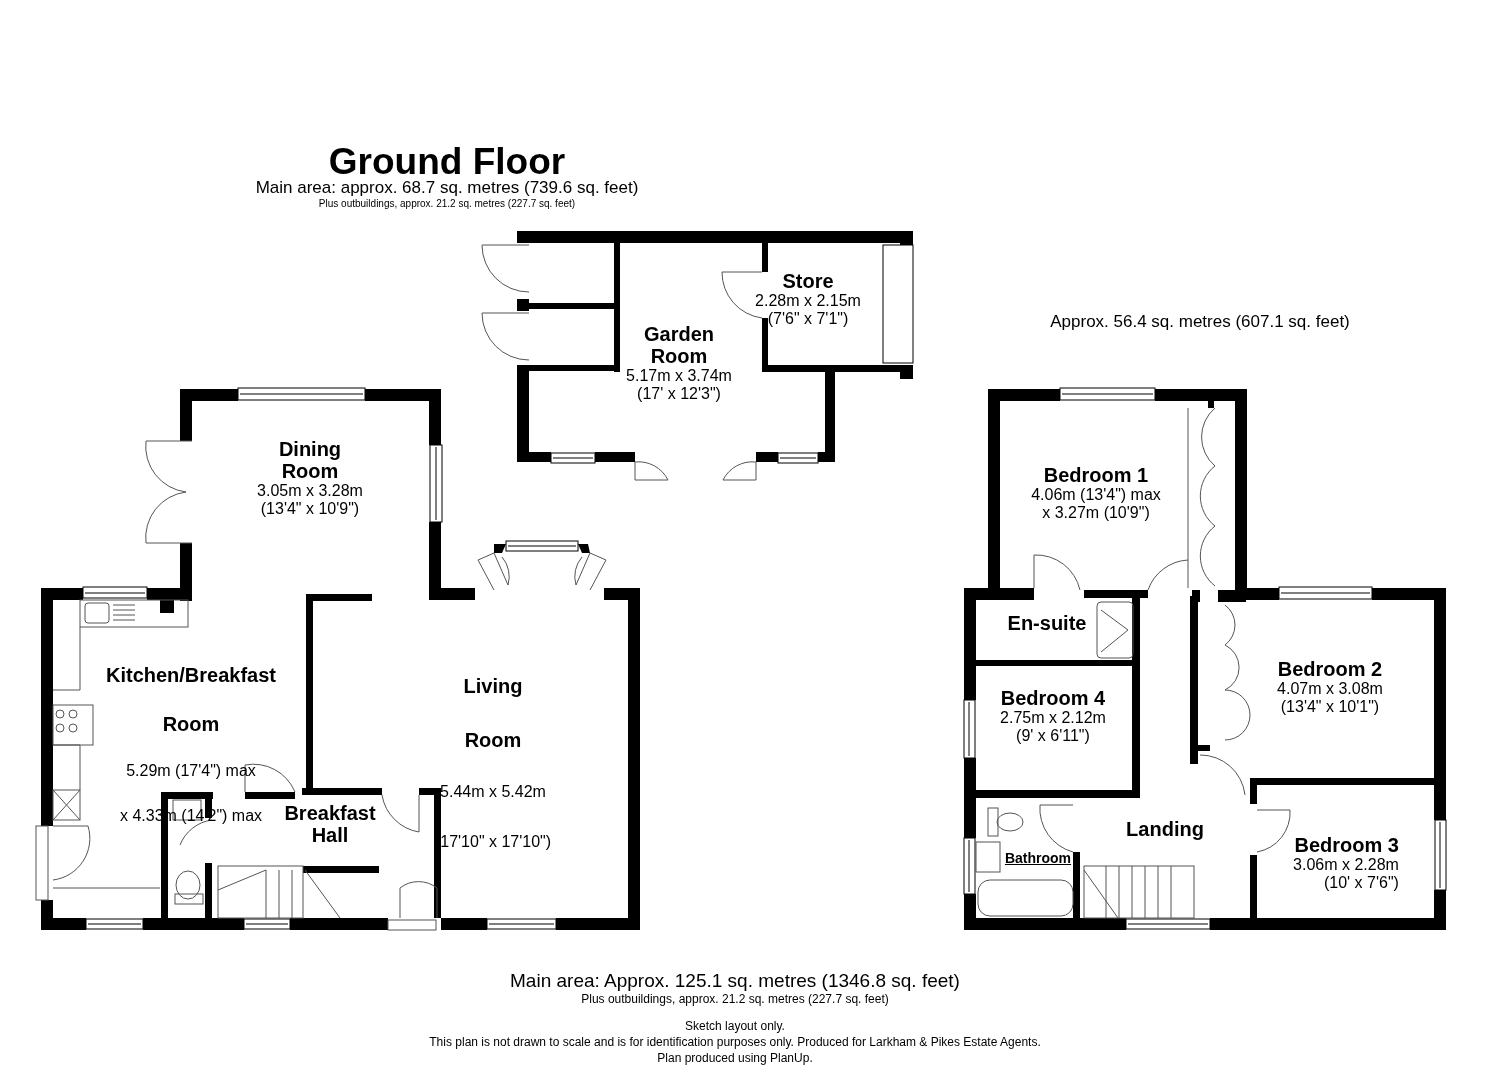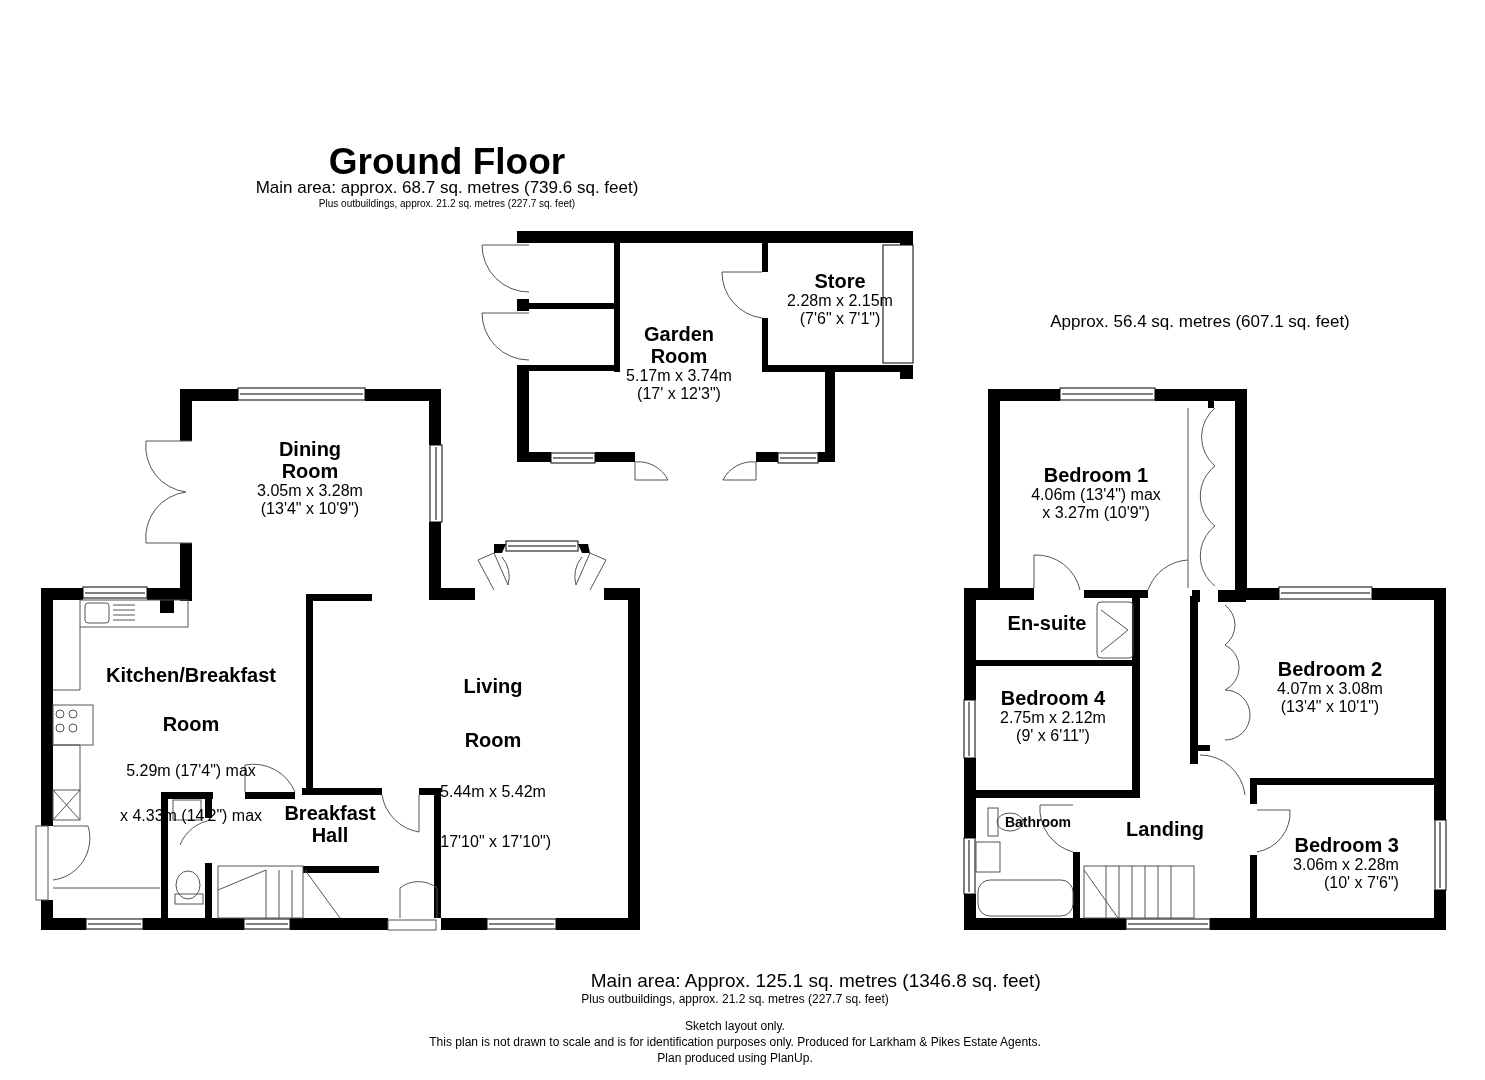--- a/index.html
+++ b/index.html
@@ -7,21 +7,21 @@
   .abs { position:absolute; }
   .center { text-align:center; transform:translateX(-50%); white-space:nowrap; }
   .floor-title { font-weight:bold; font-size:37px; line-height:32px; }
   .floor-area { font-size:17px; line-height:20px; }
   .floor-small { font-size:10px; line-height:12px; }
   .room-name { font-weight:bold; font-size:20px; line-height:22px; }
   .room-dim { font-size:16px; line-height:18px; }
   .room-small { font-weight:bold; font-size:14px; }
   .label-block { display:flex; flex-direction:column; align-items:center; }
   svg { position:absolute; left:0; top:0; }
-  .footer-main { font-size:19px; line-height:22px;text-align:right; }
+  .footer-main { font-size:19px; line-height:22px; }
   .footer-sub { font-size:12px; line-height:14px; }
   .footer-note { font-size:12px; line-height:16px; }
 </style>
 </head>
 <body>
 
 <svg width="1485" height="1080" viewBox="0 0 1485 1080">
   <g fill="#000">
 
     <rect x="517" y="231" width="396" height="12"></rect>
@@ -235,21 +235,21 @@
     <line x1="1084" y1="870" x2="1118" y2="918"></line>
   </g>
 </svg>
 
 <div class="abs center" style="left:447px; top:146px;">
   <div class="floor-title">Ground Floor</div>
   <div class="floor-area">Main area: approx. 68.7 sq. metres (739.6 sq. feet)</div>
   <div class="floor-small">Plus outbuildings, approx. 21.2 sq. metres (227.7 sq. feet)</div>
 </div>
 
-<div class="abs center label-block" style="left:840px; top:270px;">
+<div class="abs center label-block" style="left:808px; top:270px;">
   <div class="room-name">Store</div>
   <div class="room-dim">2.28m x 2.15m</div>
   <div class="room-dim">(7'6" x 7'1")</div>
 </div>
 
 <div class="abs center label-block" style="left:679px; top:323px;">
   <div class="room-name">Garden</div>
   <div class="room-name">Room</div>
   <div class="room-dim">5.17m x 3.74m</div>
   <div class="room-dim">(17' x 12'3")</div>
@@ -304,21 +304,21 @@
 <div class="abs center label-block" style="left:1330px; top:658px;">
   <div class="room-name">Bedroom 2</div>
   <div class="room-dim">4.07m x 3.08m</div>
   <div class="room-dim">(13'4" x 10'1")</div>
 </div>
 
 <div class="abs center" style="left:1165px; top:818px;">
   <div class="room-name">Landing</div>
 </div>
 
-<div class="abs center" style="left:1038px; top:814px;">
+<div class="abs center" style="left:1038px; top:850px;text-decoration:underline;">
   <div class="room-small">Bathroom</div>
 </div>
 
 <div class="abs center label-block" style="left:1346px; top:834px;align-items:flex-end;">
   <div class="room-name">Bedroom 3</div>
   <div class="room-dim">3.06m x 2.28m</div>
   <div class="room-dim">(10' x 7'6")</div>
 </div>
 
 <div class="abs center" style="left:735px; top:970px;">

